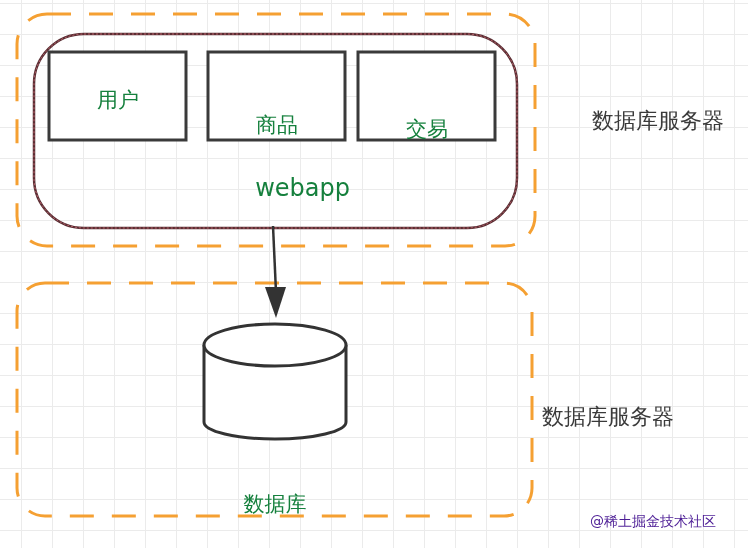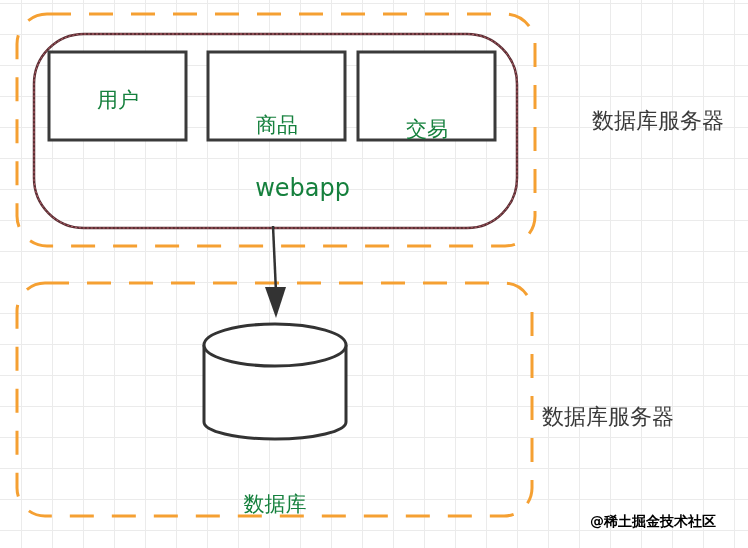--- a/index.html
+++ b/index.html
@@ -51,25 +51,24 @@
       top: 466px;
       margin-top: 24px;
     }
     .server-label {
       font-size: 22px;
       color: #3a3a3a;
       text-align: left;
     }
     .watermark {
       font-size: 14px;
-      color: #000000;
+      color: #4c1d95;
       left: 590px;
       top: 513px;
       text-align: left;
-      font-weight: bold;
     }
   </style>
 </head>
 <body>
 
 <svg class="diagram" viewBox="0 0 748 548">
 
   <rect x="17" y="14" width="518" height="232" rx="30" ry="30" fill="none" stroke="#f5a032" stroke-width="3" stroke-dasharray="24 18"></rect>
 
   <rect x="34" y="34" width="483" height="194" rx="50" ry="50" fill="none" stroke="#5a2e33" stroke-width="2.5"></rect>

